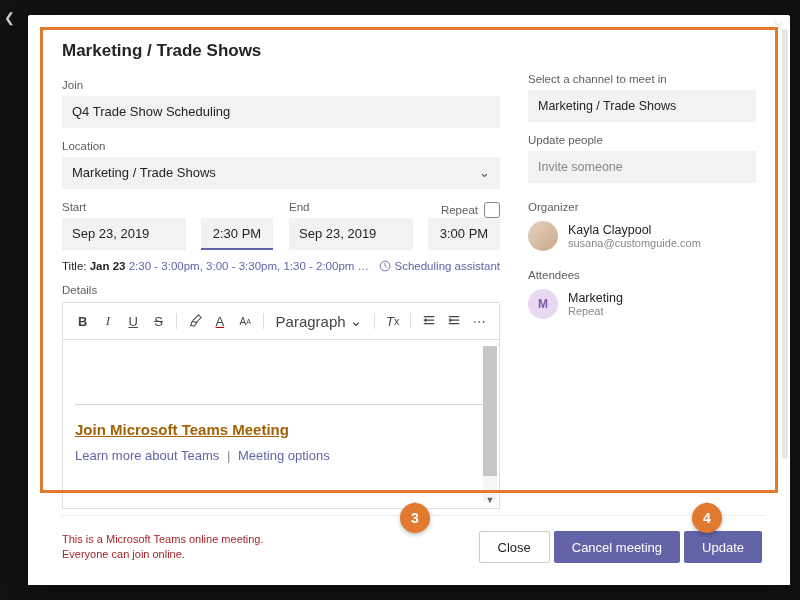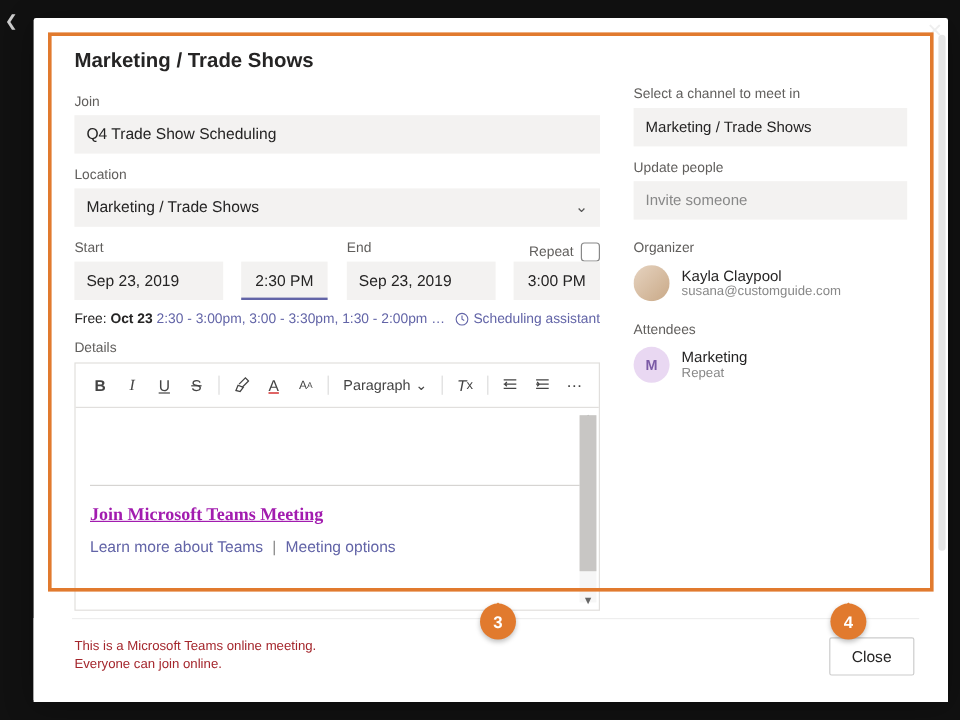--- a/index.html
+++ b/index.html
@@ -35,24 +35,24 @@
   .repeat-box { width:16px; height:16px; border:1.5px solid #888; border-radius:3px; background:#fff; }
   .free-line { font-size: 11.5px; color: #605e5c; margin-top: 10px; display:flex; justify-content:space-between; align-items:center; }
   .free-line .slots { color: #6264a7; }
   .free-line .slots .lbl { color:#252424; }
   .sched-assist { color:#6264a7; font-size:11.5px; display:flex; align-items:center; gap:4px; }
   .sched-assist svg { width:12px; height:12px; }
   .details-box { margin-top:6px; border:1px solid #e1dfdd; background:#fff; }
   .toolbar { display:flex; align-items:center; gap:6px; padding:6px 10px; border-bottom:1px solid #e1dfdd; }
   .tb-btn { width:24px; height:24px; display:flex; align-items:center; justify-content:center; color:#444; font-size:13px; cursor:pointer; }
   .tb-sep { width:1px; height:16px; background:#ddd; margin:0 2px; }
-  .tb-para { font-size:12px; color:#444; display:flex; align-items:center; gap:4px; cursor:pointer; padding:0 4px;}
+  .tb-para { font-size:15px; color:#444; display:flex; align-items:center; gap:4px; cursor:pointer; padding:0 4px;}
   .editor { position:relative; height:168px; padding:10px 12px; font-size:13px; color:#252424; overflow:hidden; }
   .editor hr { border:none; border-top:1px solid #d6d4d2; margin:54px 0 16px 0; }
-  .join-link { color:#a21caf; font-weight:600; text-decoration:underline; font-size:15px;font-family:Liberation Serif, serif; }
+  .join-link { color:#a16207; font-weight:600; text-decoration:underline; font-size:15px; }
   .sub-links { margin-top:10px; font-size:13px; color:#6264a7; }
   .sub-links span { cursor:pointer; }
   .sub-links .sep { color:#888; margin:0 4px; }
   .editor-scroll { position:absolute; right:2px; top:6px; width:14px; bottom:6px; background:#f6f6f6; }
   .editor-thumb { position:absolute; right:2px; top:6px; width:14px; height:130px; background:#c8c6c4; }
   .editor-arrow { position:absolute; right:2px; width:14px; height:12px; color:#666; font-size:9px; text-align:center; line-height:12px;}
   .right .field-label:first-child { margin-top: 32px; }
   .channel-box, .invite-box { background:#f3f2f1; height:32px; display:flex; align-items:center; padding:0 10px; font-size:12.5px; color:#252424; }
   .invite-box { color:#888; }
   .section-head { font-size:11.5px; color:#605e5c; margin-top:18px; margin-bottom:8px; }
@@ -118,21 +118,21 @@
           </div>
           <div class="dt-wrap">
             <input class="text-input dt-date" value="Sep 23, 2019" style="">
             <input class="text-input dt-time" value="3:00 PM" style="">
           </div>
         </div>
       </div>
 
       <div class="free-line">
         <span class="slots">
-          <span class="lbl">Free: </span><b class="lbl">Oct 23</b>
+          <span class="lbl">Title: </span><b class="lbl">Jan 23</b>
           <span>2:30 - 3:00pm,  3:00 - 3:30pm,  1:30 - 2:00pm  …</span>
         </span>
         <span class="sched-assist">
           <svg viewBox="0 0 16 16">
               <circle cx="8" cy="8" r="6.5" fill="none" stroke="#6264a7" stroke-width="1.2"></circle>
               <path d="M8 4v4l2.5 1.5" fill="none" stroke="#6264a7" stroke-width="1.2"></path>
             </svg>
           <span>Scheduling assistant</span>
         </span>
       </div>
@@ -218,18 +218,20 @@
         </div>
       </div>
     </div>
   </div>
 
   <div class="footer">
     <div class="footer-hr"></div>
     <div class="footer-note">This is a Microsoft Teams online meeting. Everyone can join online.</div>
     <div class="buttons">
       <button class="btn btn-close">Close</button>
+      <button class="btn btn-cancel">Cancel meeting</button>
+      <button class="btn btn-update">Update</button>
     </div>
   </div>
 </div>
 
 <div class="callout c3">3</div>
 <div class="callout c4">4</div>
 
 </body></html>

